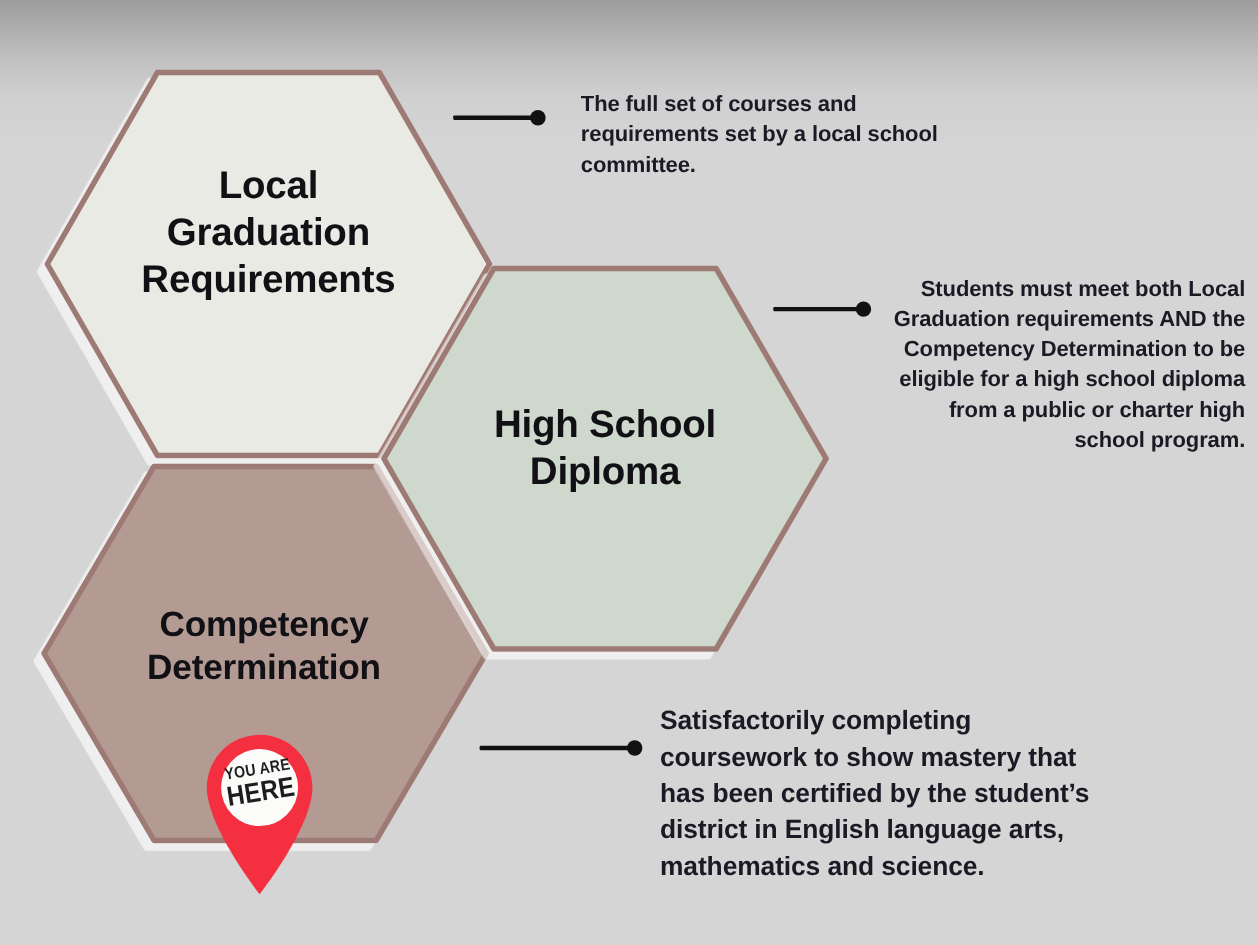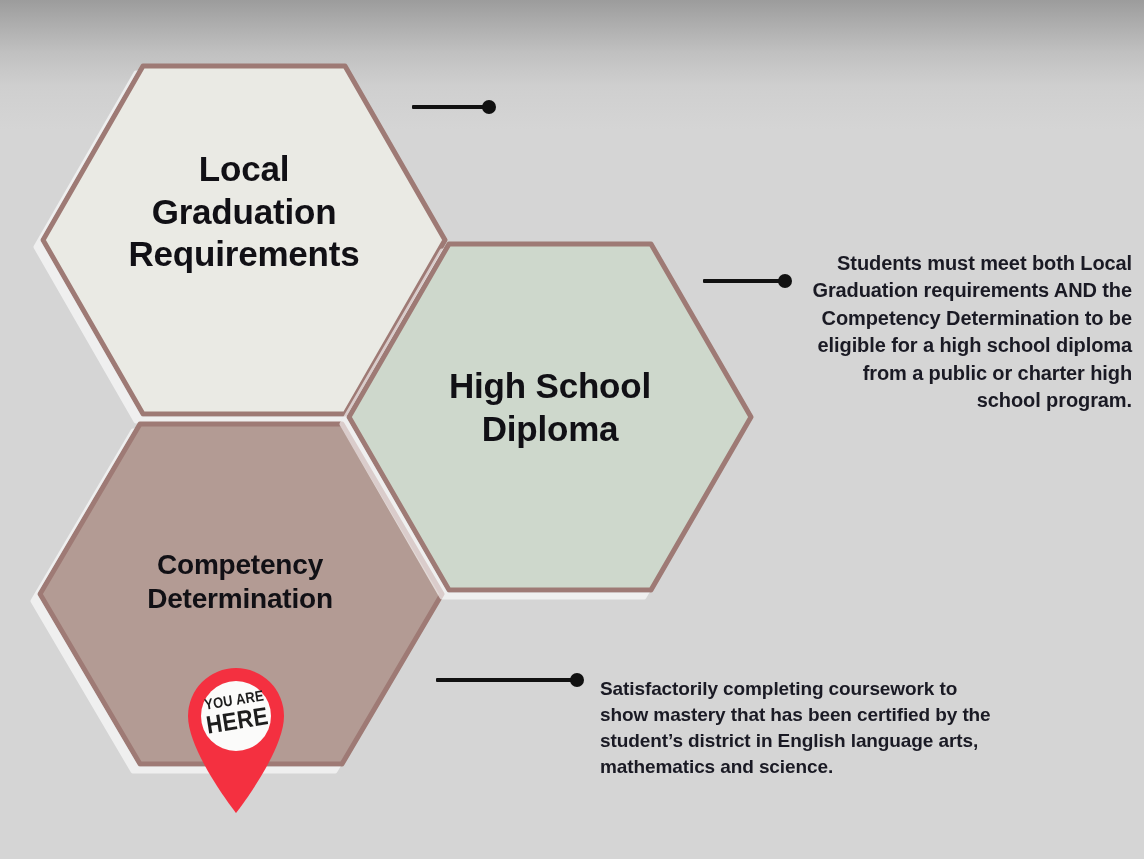--- a/index.html
+++ b/index.html
@@ -20,33 +20,33 @@
     position:absolute;
     text-align:center;
     font-weight:bold;
     color:#111015;
     letter-spacing:-0.2px;
     line-height:1.22;
     white-space:pre-line;
   }
   #hex1-label{left:42px;top:148px;width:404px;font-size:35px;}
   #hex2-label{left:348px;top:365px;width:404px;font-size:35px;}
-  #hex3-label{left:38px;top:548px;width:404px;font-size:28px;}
+  #hex3-label{left:38px;top:548px;width:404px;font-size:32px;}
 
   .callout{
     position:absolute;
     font-weight:bold;
     color:#1a1a24;
     line-height:1.37;
     white-space:pre-line;
     letter-spacing:-0.1px;
   }
   #callout1{left:528px;top:82px;width:360px;font-size:20px;}
   #callout2{left:797px;top:250px;width:335px;font-size:20px;text-align:right;}
-  #callout3{left:600px;top:640px;width:410px;font-size:19px;margin-top:36px;}
+  #callout3{left:600px;top:640px;width:410px;font-size:24px;}
 
   .connector{position:absolute;height:14px;}
   .connector .bar{position:absolute;left:0;top:5px;height:4px;background:#111;border-radius:1px;}
   .connector .dot{position:absolute;top:0;width:14px;height:14px;border-radius:50%;background:#111;}
   #conn1{left:412px;top:100px;width:84px;}
   #conn1 .bar{width:74px;} #conn1 .dot{left:70px;}
   #conn2{left:703px;top:274px;width:89px;}
   #conn2 .bar{width:79px;} #conn2 .dot{left:75px;}
   #conn3{left:436px;top:673px;width:148px;}
   #conn3 .bar{width:138px;} #conn3 .dot{left:134px;}
@@ -106,20 +106,21 @@
   </div>
   <div class="connector" id="conn2">
     <div class="bar"></div>
     <div class="dot"></div>
   </div>
   <div class="connector" id="conn3">
     <div class="bar"></div>
     <div class="dot"></div>
   </div>
 
+  <div class="callout" id="callout1">The full set of courses and requirements set by a local school committee.</div>
 
   <div class="callout" id="callout2">Students must meet both Local Graduation requirements AND the Competency Determination to be eligible for a high school diploma from a public or charter high school program.</div>
 
   <div class="callout" id="callout3">Satisfactorily completing coursework to show mastery that has been certified by the student’s district in English language arts, mathematics and science.</div>
 
   <div id="pin">
     <svg width="112" height="155" viewBox="0 0 112 155">
       <path d="M56 153 C 56 153, 8 92, 8 56 A 48 48 0 1 1 104 56 C 104 92, 56 153, 56 153 Z" fill="#f43040"></path>
       <circle cx="56" cy="56" r="35" fill="#fbfbfa"></circle>
     </svg>

